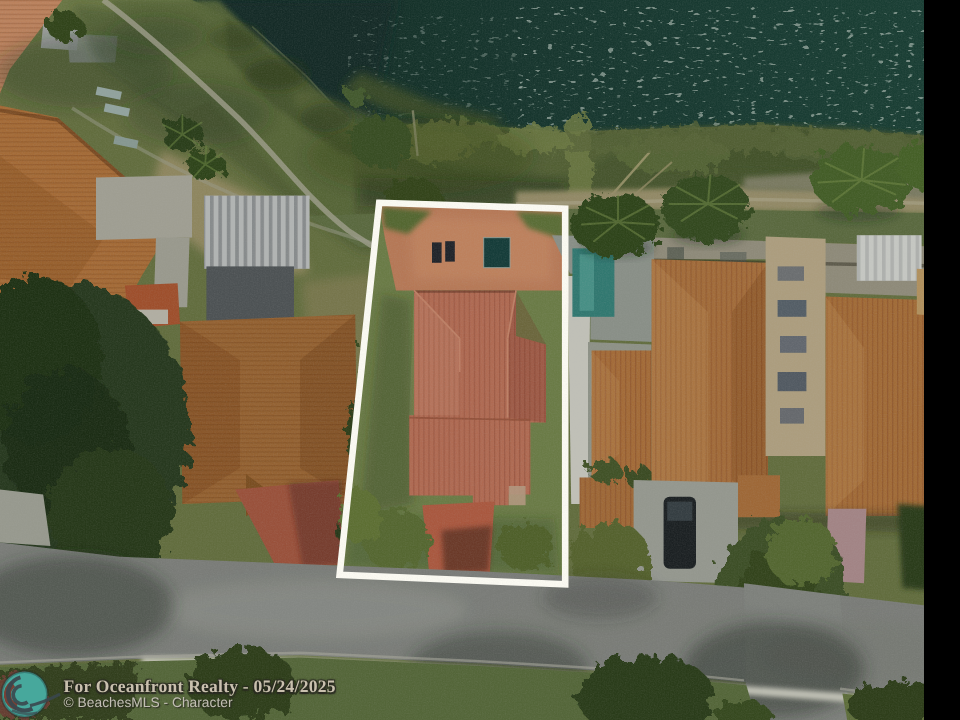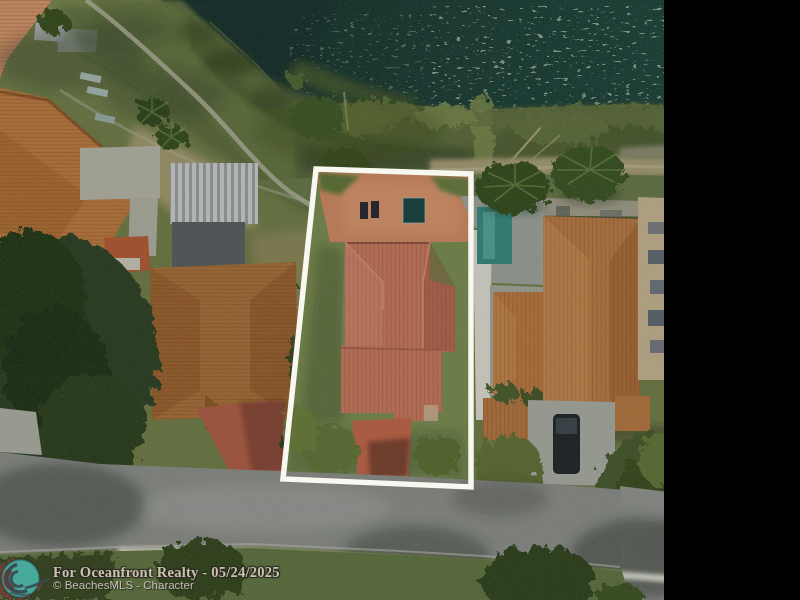--- a/index.html
+++ b/index.html
@@ -1,16 +1,16 @@
 <!DOCTYPE html>
 <html><head>
 <meta charset="utf-8">
 <style>
 html,body{margin:0;padding:0;background:#000;}
-#wrap{width:664px;height:600px;overflow:hidden;position:relative;font-family:"Liberation Sans",sans-serif;}
+#wrap{width:770px;height:600px;overflow:hidden;position:relative;font-family:"Liberation Sans",sans-serif;}
 </style>
 </head>
 <body>
 <div id="wrap">
 <svg width="800" height="600" viewBox="0 0 800 600" style="position:absolute;top:0;left:0;filter:blur(0.55px)">
 <defs>
   <filter id="b2" x="-20%" y="-20%" width="140%" height="140%">
           <feGaussianBlur stdDeviation="2"></feGaussianBlur>
         </filter>
   <filter id="b4" x="-30%" y="-30%" width="160%" height="160%">

